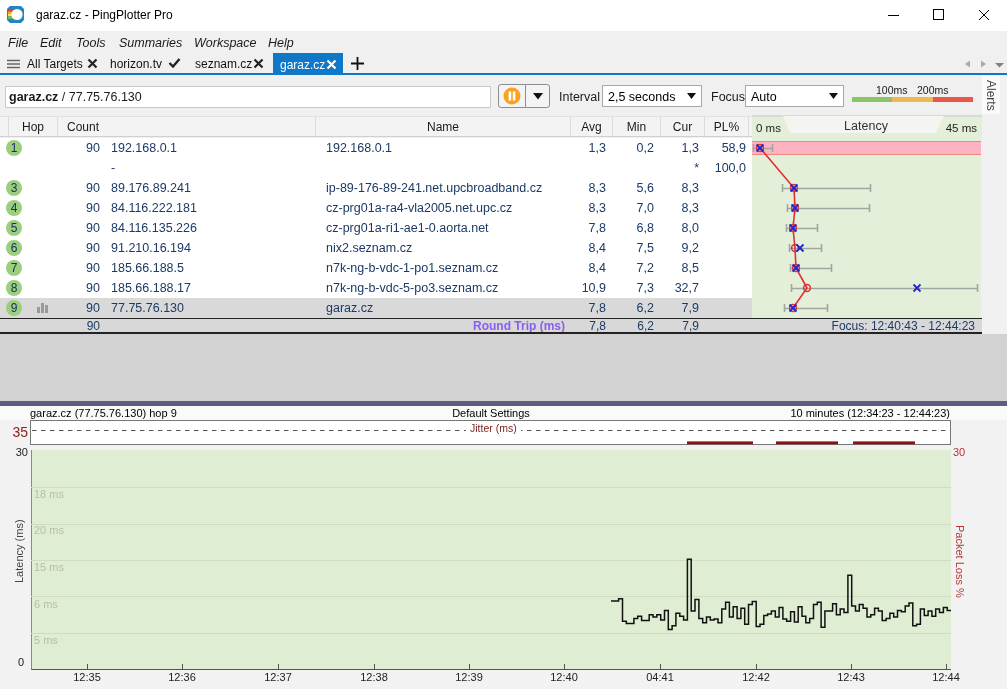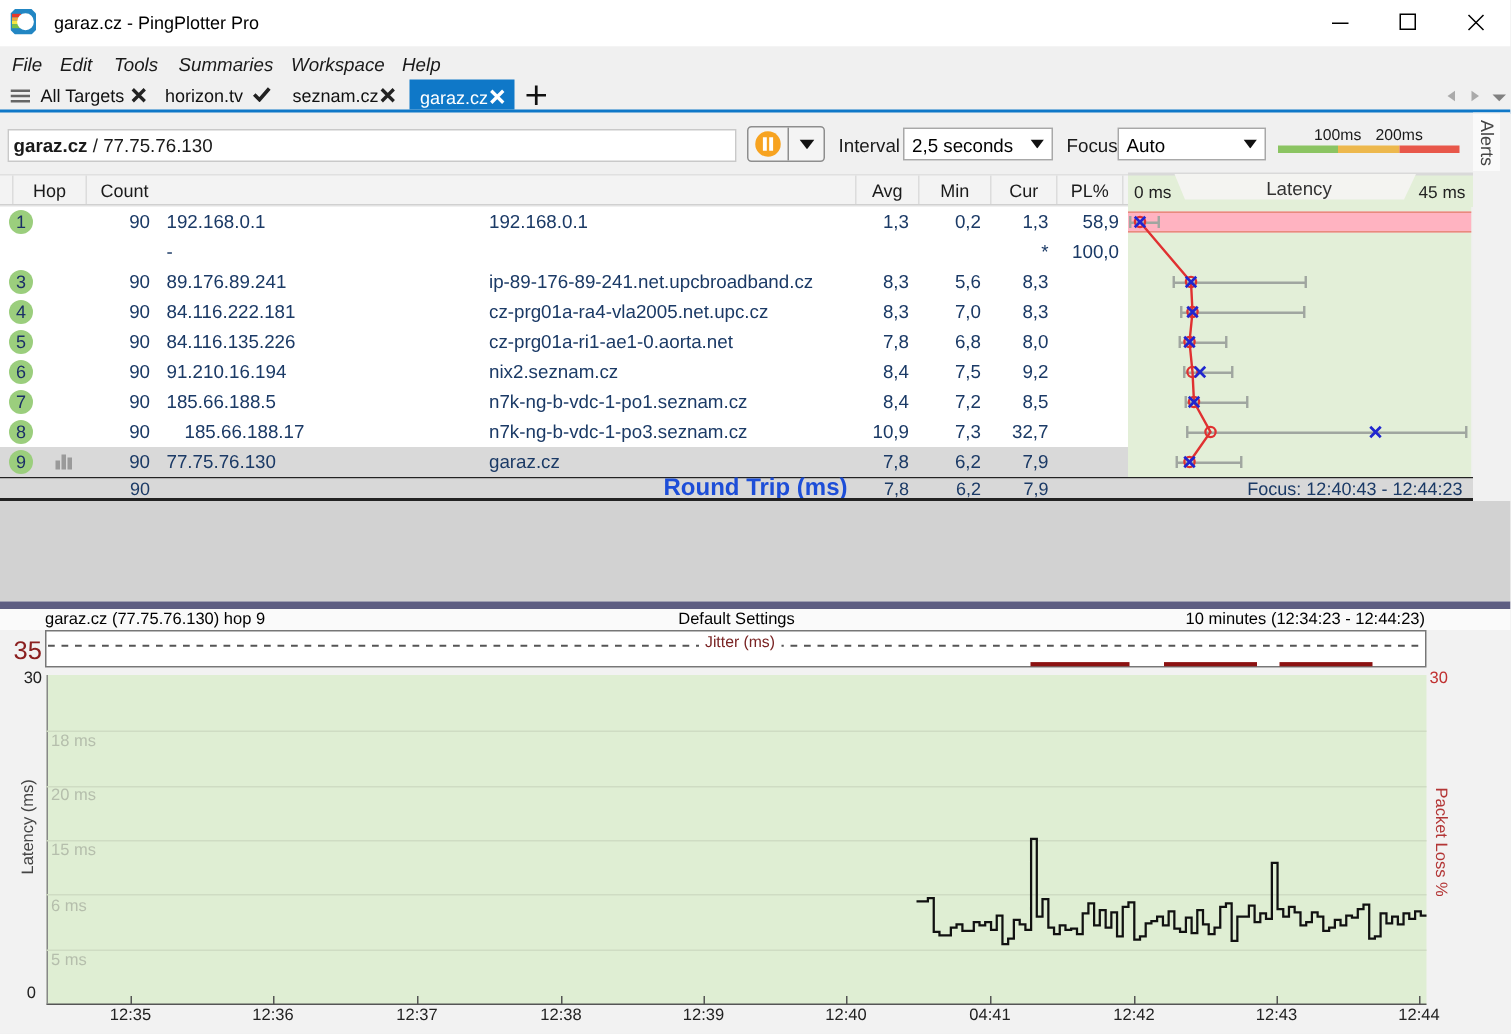--- a/index.html
+++ b/index.html
@@ -111,20 +111,23 @@
 <div class="abs" style="left:982px;top:76px;width:18px;height:38px;background:#fafafa"></div>
 <div class="abs" style="left:984px;top:80px;font-size:12px;color:#444;writing-mode:vertical-rl">Alerts</div>
 
 <div class="abs" style="left:0;top:116px;width:982px;height:21px;background:#f3f3f3;border-top:1px solid #e0e0e0;border-bottom:1px solid #d0d0d0">
  <div class="hcell" style="left:8px;width:49px">
       <div class="hlab">Hop</div>
     </div>
  <div class="hcell" style="left:57px;width:51px">
       <div class="hlab">Count</div>
     </div>
+ <div class="hcell" style="left:315px;width:255px">
+      <div class="hlab">Name</div>
+    </div>
  <div class="hcell" style="left:570px;width:42px">
       <div class="hlab">Avg</div>
     </div>
  <div class="hcell" style="left:612px;width:48px">
       <div class="hlab">Min</div>
     </div>
  <div class="hcell" style="left:660px;width:44px">
       <div class="hlab">Cur</div>
     </div>
  <div class="hcell" style="left:704px;width:44px">
@@ -198,22 +201,22 @@
     <div class="ra" style="right:652px">90</div>
     <div class="la" style="left:111px">185.66.188.5</div>
     <div class="la" style="left:326px">n7k-ng-b-vdc-1-po1.seznam.cz</div>
     <div class="ra" style="right:146px">8,4</div>
     <div class="ra" style="right:98px">7,2</div>
     <div class="ra" style="right:53px">8,5</div>
   </div>
 <div class="trow" style="top:278px">
     <div class="hopc" style="top:2px">8</div>
     <div class="ra" style="right:652px">90</div>
-    <div class="la" style="left:123px">185.66.188.17</div>
-    <div class="la" style="left:326px">n7k-ng-b-vdc-1-po3.seznam.cz</div>
+    <div class="la" style="left:111px">185.66.188.17</div>
+    <div class="la" style="left:326px">n7k-ng-b-vdc-5-po3.seznam.cz</div>
     <div class="ra" style="right:146px">10,9</div>
     <div class="ra" style="right:98px">7,3</div>
     <div class="ra" style="right:53px">32,7</div>
   </div>
 <div class="trow" style="top:298px;background:#d9d9d9">
     <div class="hopc" style="top:2px">9</div>
     <div class="bari">
       <i style="left:0;height:6px"></i>
       <i style="left:4px;height:10px"></i>
       <i style="left:8px;height:8px"></i>
@@ -255,21 +258,21 @@
 <path d="M44.5 106.5l7 7M44.5 113.5l7 -7" stroke="#2026cf" stroke-width="1.8" fill="none"></path>
 <path d="M40.5 126.5l7 7M40.5 133.5l7 -7" stroke="#2026cf" stroke-width="1.8" fill="none"></path>
 <path d="M161.5 146.5l7 7M161.5 153.5l7 -7" stroke="#2026cf" stroke-width="1.8" fill="none"></path>
 <path d="M37.5 166.5l7 7M37.5 173.5l7 -7" stroke="#2026cf" stroke-width="1.8" fill="none"></path>
 </svg>
 
 <div class="abs" style="left:0;top:318px;width:982px;height:1px;background:#222"></div>
 <div class="abs" style="left:0;top:319px;width:982px;height:13px;background:#d8d8d8"></div>
 <div class="abs" style="left:0;top:319px;width:982px;height:13px">
  <div class="ra" style="right:882px;font-size:12px">90</div>
- <div class="ra" style="right:417px;font-size:16px;font-weight:bold;color:#1d4ed8">Round Trip (ms)</div>
+ <div class="ra" style="right:417px;font-size:12px;font-weight:bold;color:#8b5cf6">Round Trip (ms)</div>
  <div class="ra" style="right:376px;font-size:12px">7,8</div>
  <div class="ra" style="right:328px;font-size:12px">6,2</div>
  <div class="ra" style="right:283px;font-size:12px">7,9</div>
  <div class="ra" style="right:7px;font-size:12px">Focus: 12:40:43 - 12:44:23</div>
 </div>
 <div class="abs" style="left:0;top:332px;width:982px;height:2px;background:#222"></div>
 
 <div class="abs" style="left:0;top:334px;width:1007px;height:67px;background:#d2d2d2"></div>
 
 <div class="abs" style="left:0;top:401px;width:1007px;height:5px;background:#5d5d82"></div>
@@ -282,21 +285,21 @@
 
 <div class="abs" style="left:0;top:420px;width:1007px;height:269px;background:#f2f2f2"></div>
 <div class="abs" style="left:30px;top:420px;width:921px;height:25px;background:#fff;border:1px solid #777"></div>
 <svg class="abs" style="left:30px;top:420px" width="921" height="25">
  <path d="M2 10.5H919" stroke="#555" stroke-width="1.2" stroke-dasharray="4.5 4.5"></path>
  <rect x="657" y="21.4" width="66" height="2.8" fill="#8c1212"></rect>
  <rect x="746" y="21.4" width="62" height="2.8" fill="#8c1212"></rect>
  <rect x="823" y="21.4" width="62" height="2.8" fill="#8c1212"></rect>
 </svg>
 <div class="abs" style="left:466px;top:422px;font-size:10.5px;color:#7a2424;background:#fff;padding:0 4px">Jitter (ms)</div>
-<div class="abs" style="left:8px;top:424px;width:20px;text-align:right;font-size:17px;color:#8b2020">35</div>
+<div class="abs" style="left:8px;top:424px;width:20px;text-align:right;font-size:14px;color:#8b2020">35</div>
 <div class="abs" style="left:8px;top:446px;width:20px;text-align:right;font-size:11px;color:#222">30</div>
 <div class="abs" style="left:953px;top:446px;font-size:11px;color:#c03030">30</div>
 
 <div class="abs" style="left:31px;top:450px;width:920px;height:220px;background:#dfeed3;border-left:1px solid #888;border-bottom:1px solid #555"></div>
 <div style="position:absolute;left:31px;top:487px;width:920px;height:1px;background:#cfdcc3"></div>
 <div style="position:absolute;left:34px;top:488px;font-size:11px;color:#b5beac">18 ms</div>
 <div style="position:absolute;left:31px;top:524px;width:920px;height:1px;background:#cfdcc3"></div>
 <div style="position:absolute;left:34px;top:524px;font-size:11px;color:#b5beac">20 ms</div>
 <div style="position:absolute;left:31px;top:560px;width:920px;height:1px;background:#cfdcc3"></div>
 <div style="position:absolute;left:34px;top:561px;font-size:11px;color:#b5beac">15 ms</div>

